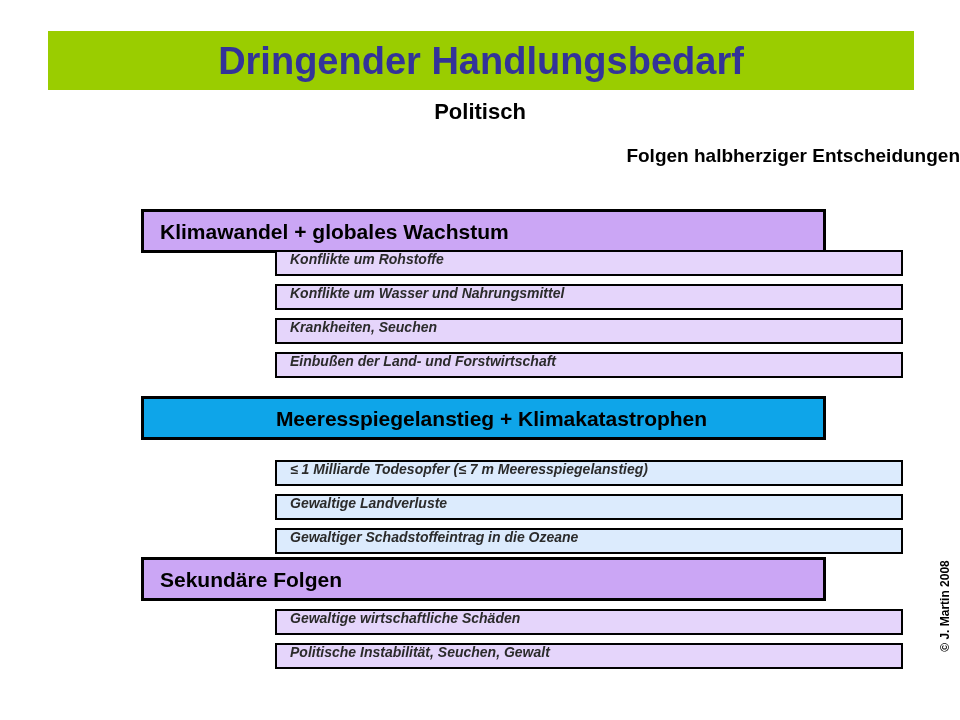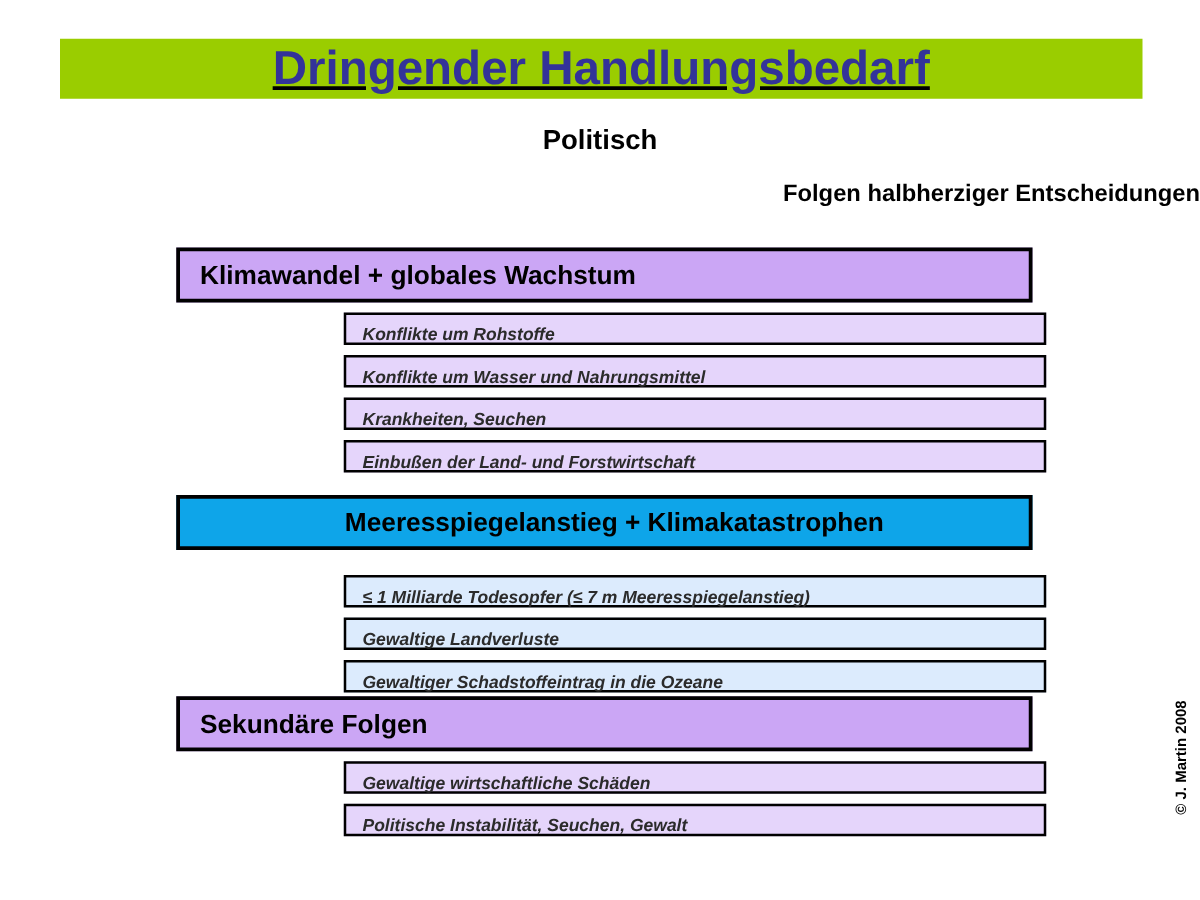--- a/index.html
+++ b/index.html
@@ -16,26 +16,25 @@
     font-family: "Liberation Sans", sans-serif;
     -webkit-font-smoothing: none;
   }
 
   
   .title-banner {
     position: absolute;
     left: 48px;
     top: 31px;
     width: 866px;
-    height: 48px;
+    height: 59px;
     background: #9ACD00;
     display: flex;
     align-items: center;
     justify-content: center;
-    text-decoration: underline;
   }
   .title-banner .title-text {
     font-size: 38px;
     font-weight: bold;
     color: #333399;
     letter-spacing: 0px;
     line-height: 1;
     white-space: nowrap;
   }
 
@@ -88,26 +87,26 @@
     line-height: 1;
   }
 
   .subitems {
     position: absolute;
     left: 275px;
     width: 531px;
   }
   .subitem {
     box-sizing: border-box;
-    width: 562px;
+    width: 628px;
     height: 26px;
     border: 2px solid #000000;
     margin-bottom: 8px;
     display: flex;
-    align-items: flex-end;
+    align-items: flex-start;
     padding-left: 13px;
   }
   .subitem .subitem-text {
     font-size: 14px;
     font-weight: bold;
     font-style: italic;
     color: #2b2b2b;
     white-space: nowrap;
     line-height: 1;
   }
@@ -146,21 +145,21 @@
 <div class="title-banner">
   <span class="title-text">Dringender Handlungsbedarf</span>
 </div>
 
 <div class="slide-heading">Politisch</div>
 
 <div class="slide-subheading">Folgen halbherziger Entscheidungen</div>
 
 <div id="sections-root">
     <div class="section theme-purple" style="top: 198px; height: 1px;">
-      <div class="section-header" style="top: 0px;">
+      <div class="section-header" style="top: 11px;">
         <span class="section-title">Klimawandel + globales Wachstum</span>
       </div>
       <div class="subitems" style="top: 52px;">
         <div class="subitem">
           <span class="subitem-text">Konflikte um Rohstoffe</span>
         </div>
         <div class="subitem">
           <span class="subitem-text">Konflikte um Wasser und Nahrungsmittel</span>
         </div>
         <div class="subitem">

